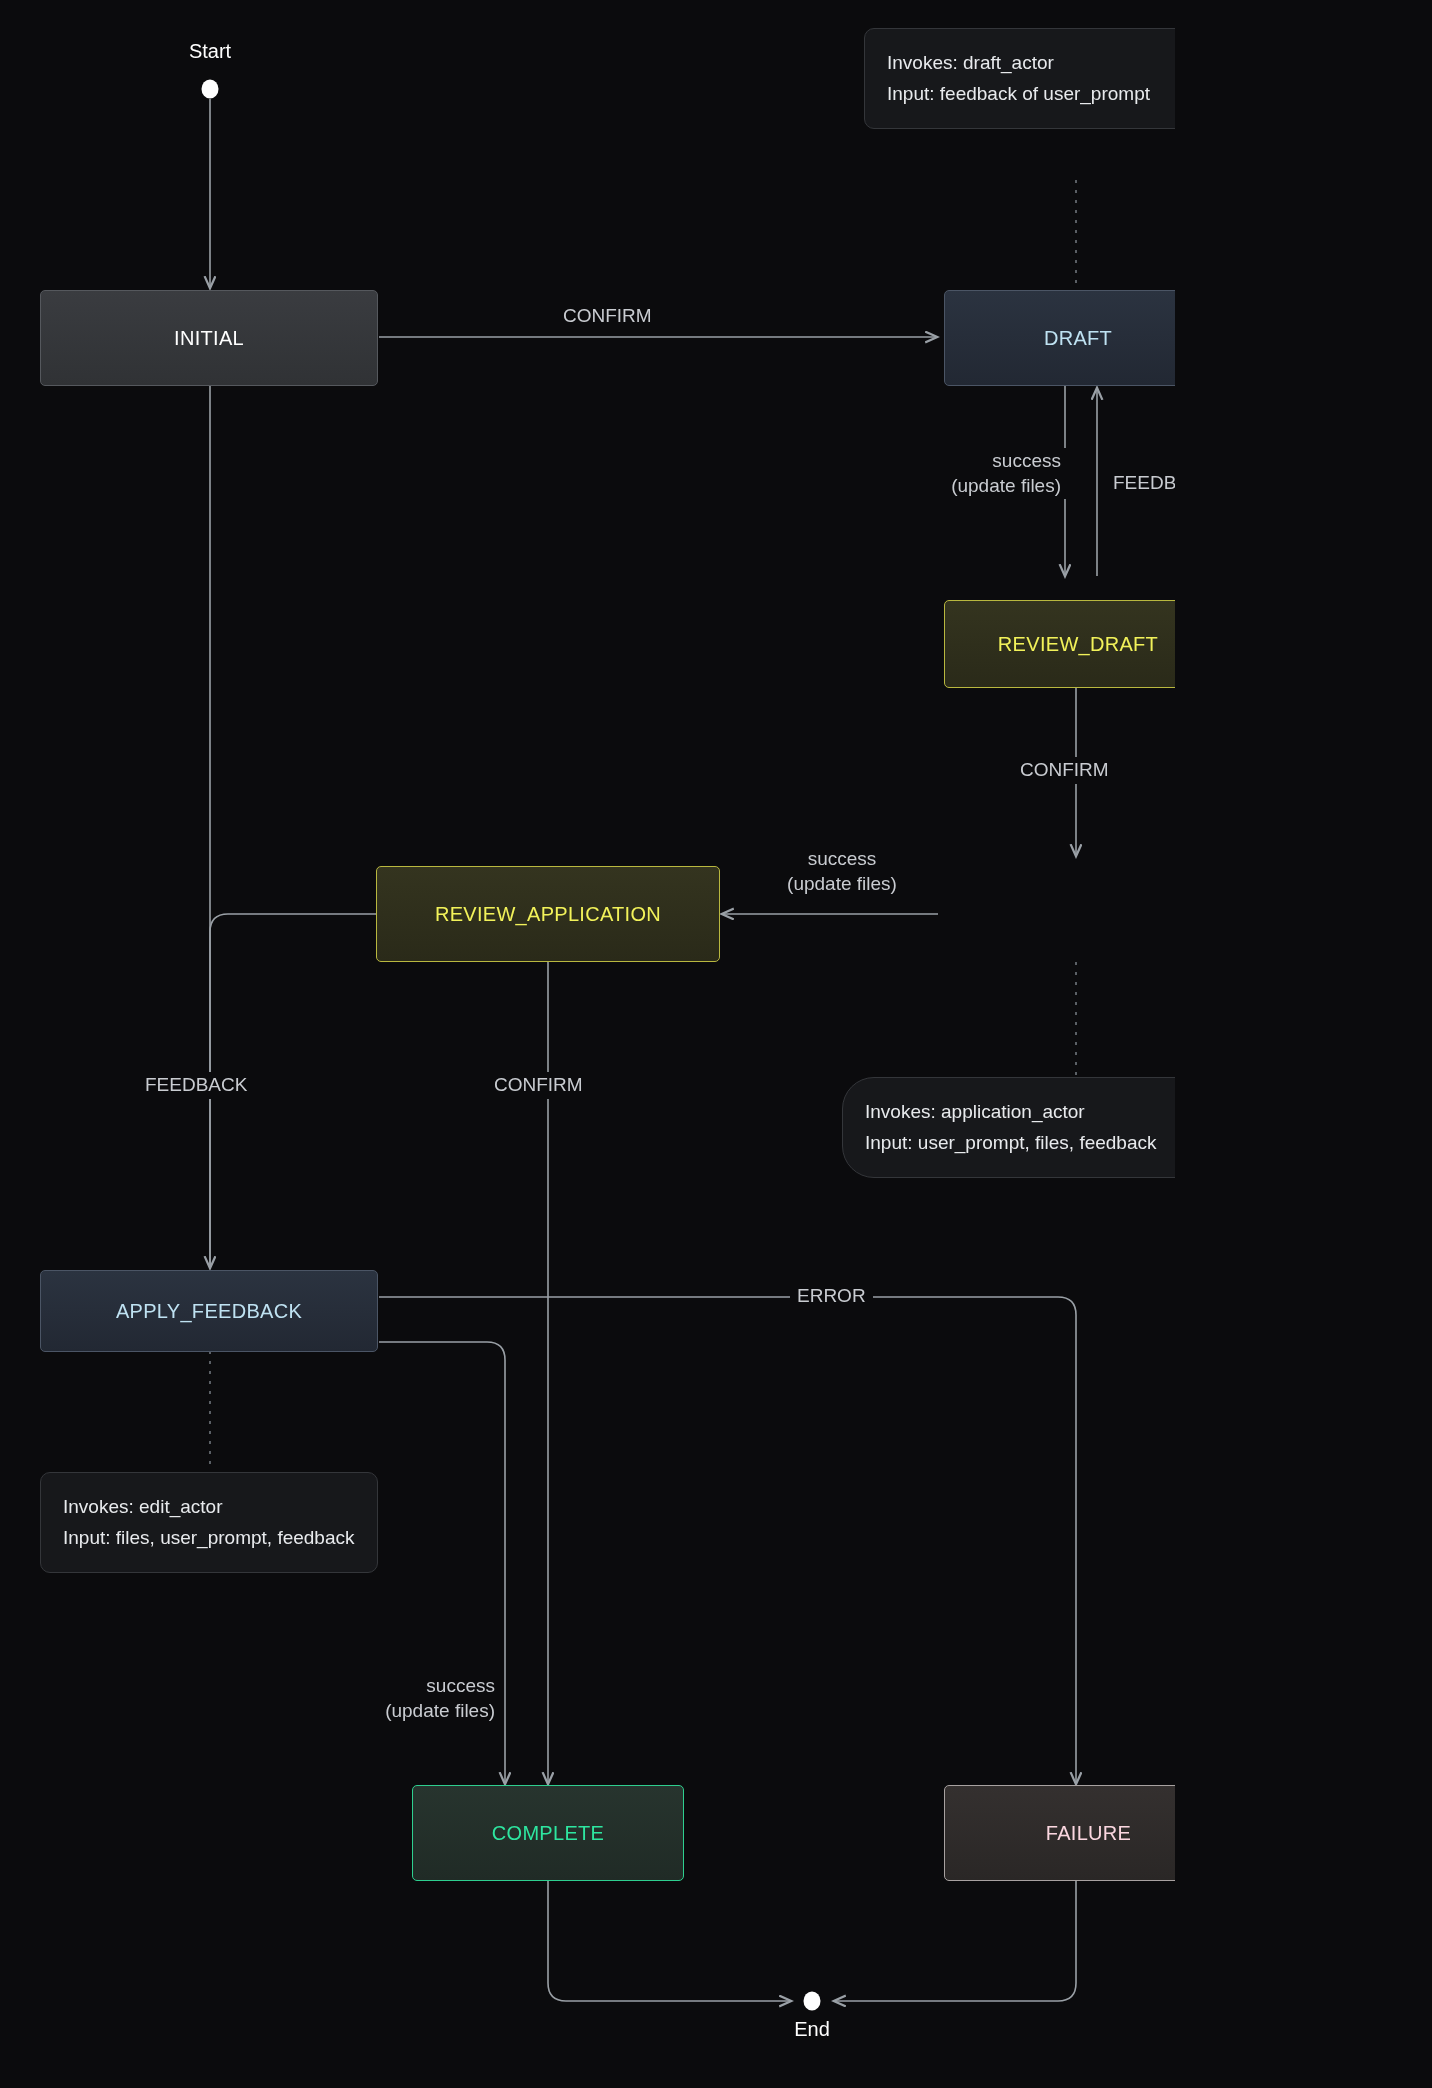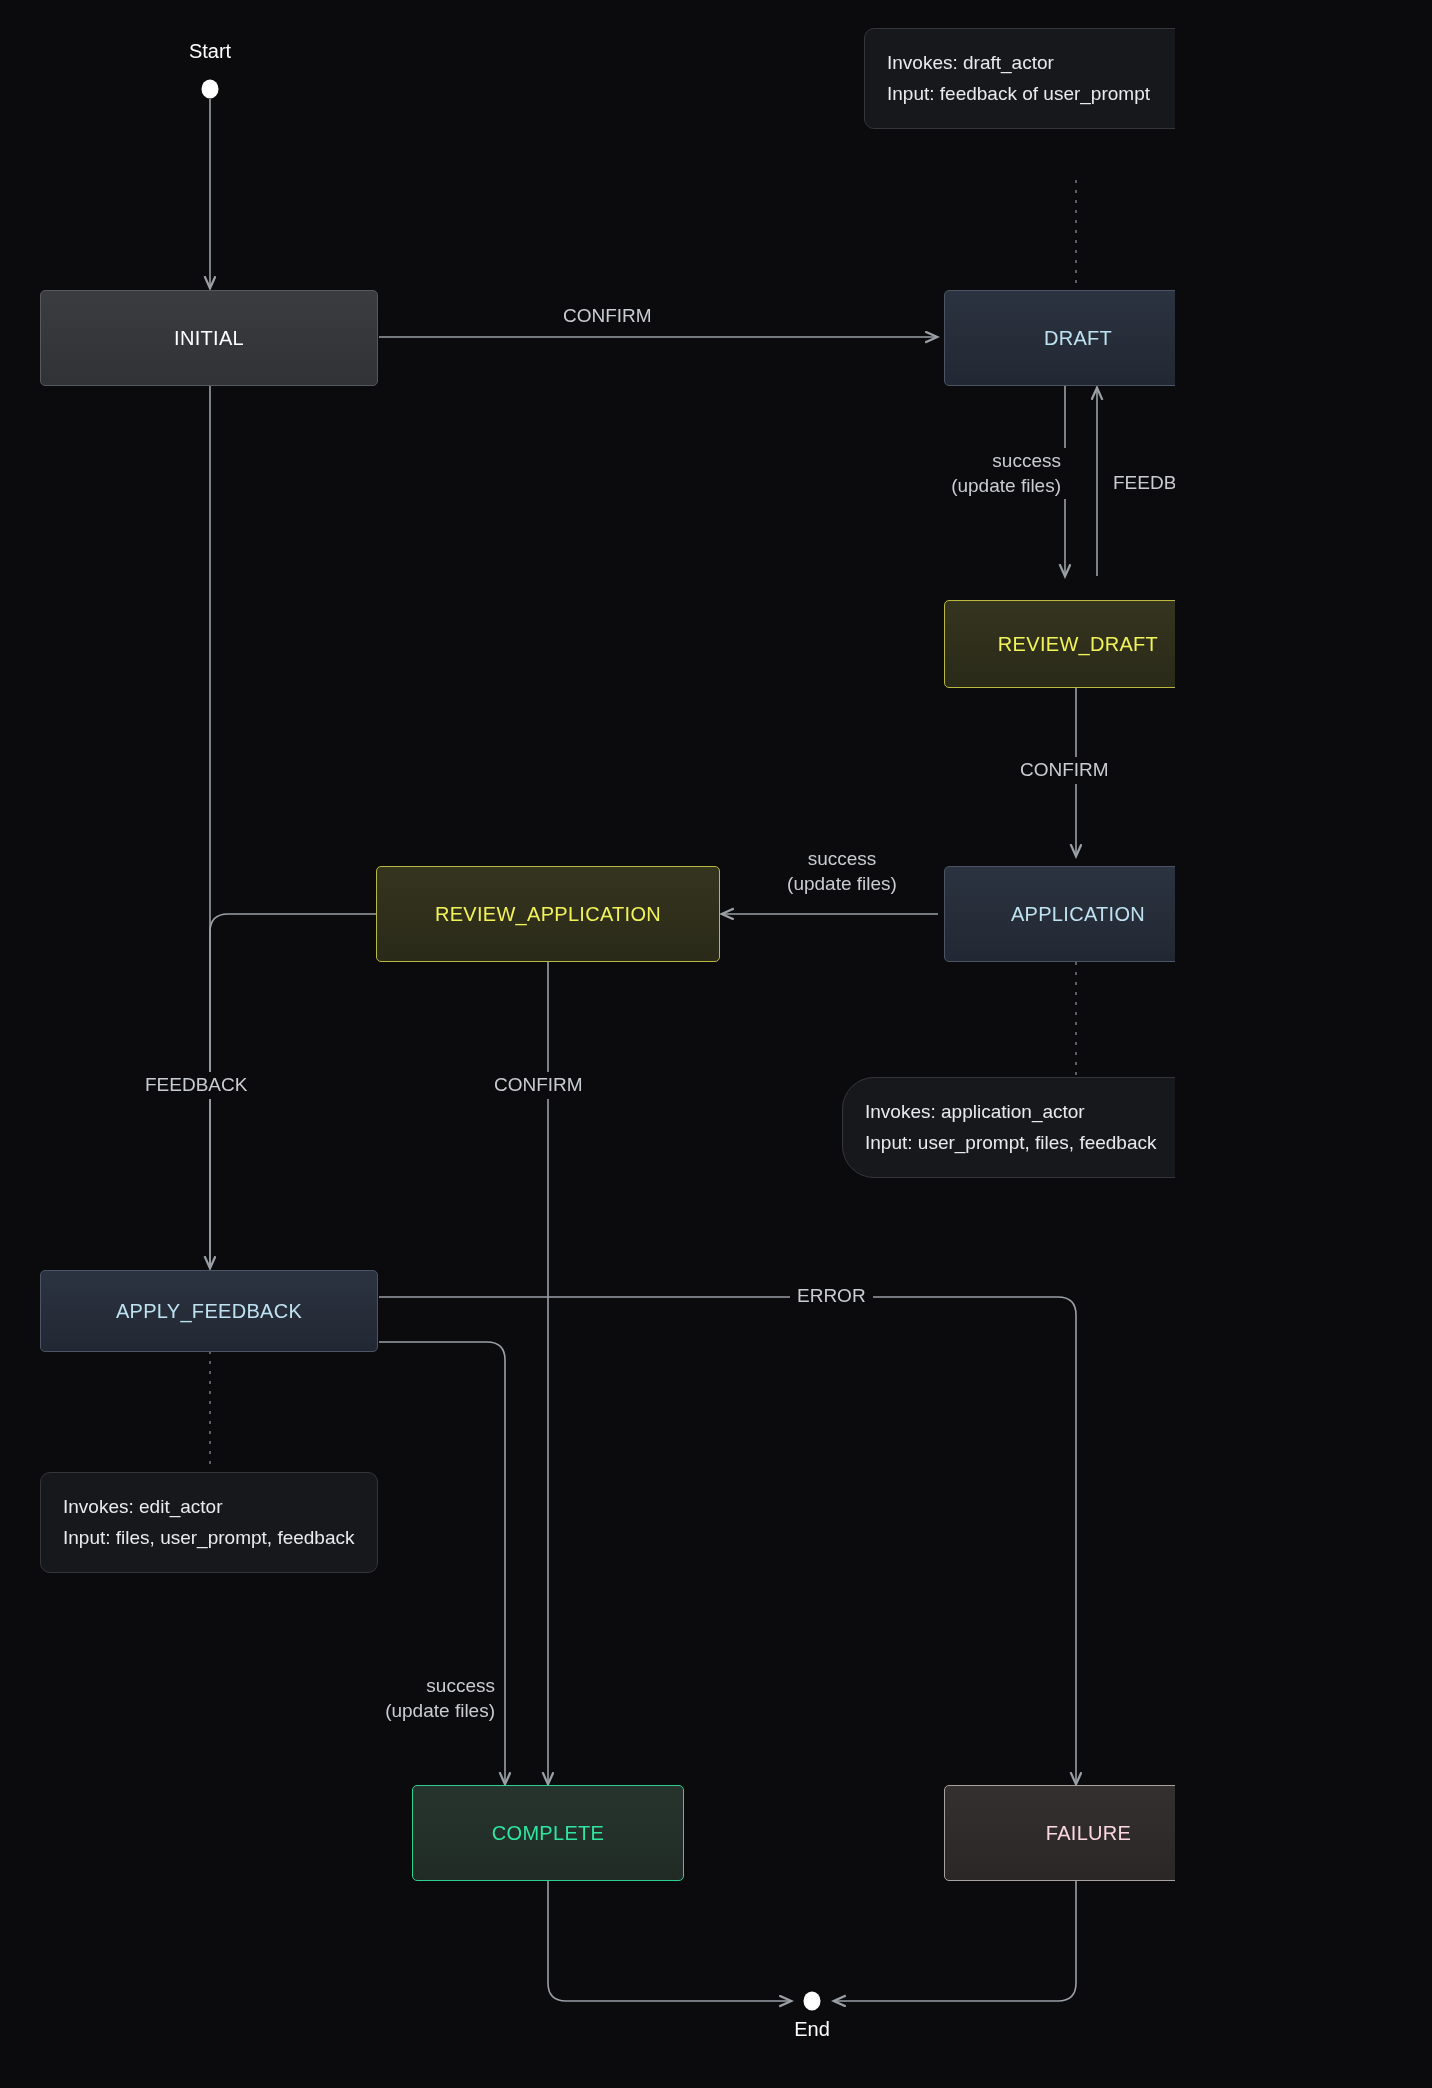--- a/index.html
+++ b/index.html
@@ -166,23 +166,20 @@
   </div>
 
   <div class="node node-blue" style="left:944px; top:290px; width:268px; height:96px;">
     <span>DRAFT</span>
   </div>
 
   <div class="node node-yellow" style="left:944px; top:600px; width:268px; height:88px;">
     <span>REVIEW_DRAFT</span>
   </div>
 
-  <div class="node node-blue" style="left:944px; top:866px; width:268px; height:96px;">
-    <span>APPLICATION</span>
-  </div>
 
   <div class="node node-yellow" style="left:376px; top:866px; width:344px; height:96px;">
     <span>REVIEW_APPLICATION</span>
   </div>
 
   <div class="node node-blue" style="left:40px; top:1270px; width:338px; height:82px;">
     <span>APPLY_FEEDBACK</span>
   </div>
 
   <div class="node node-green" style="left:412px; top:1785px; width:272px; height:96px;">

